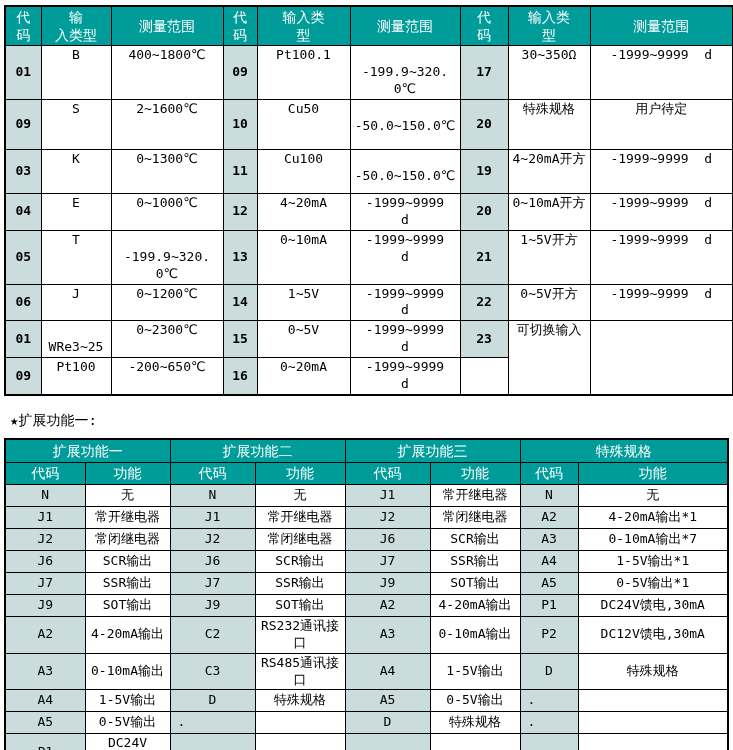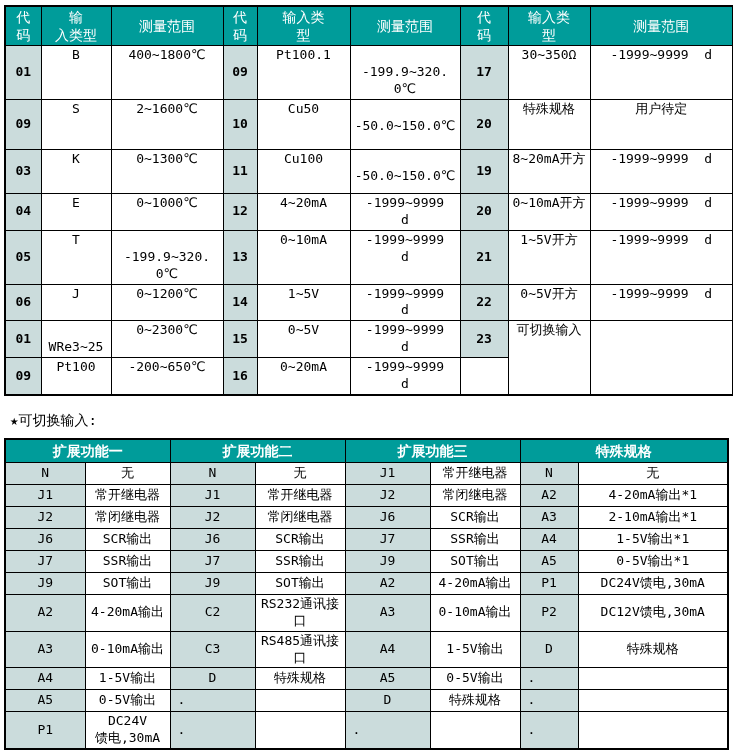--- a/index.html
+++ b/index.html
@@ -28,21 +28,21 @@
   }
   
   .codecol{background:#CBDCDC; text-align:center; vertical-align:middle;}
   .white{background:#fff;}
   #t1{width:728px; margin-bottom:14px;}
   #t1 thead tr{height:38px;}
   #t1 td{vertical-align:top; text-align:center;}
   #t1 td.codecol{vertical-align:middle;font-weight:bold;}
   #t2{width:723px; margin-top:4px;}
   #t2 td{vertical-align:middle; text-align:center; height:19px;}
-  #t2 th.grp{height:20px;font-weight:bold;}
+  #t2 th.grp{height:20px;}
   #t2 th.sub{height:19px;}
   .dotcell{text-align:left !important; padding-left:7px !important;}
   .title{
     font-size:14px; margin:16px 0 8px 6px;
   }
 </style>
 </head>
 <body>
 
 <div class="wrap">
@@ -105,21 +105,21 @@
         </tr>
         <tr style="height: 44px;">
           <td class="codecol">03</td>
           <td class="white">K</td>
           <td class="white">0~1300℃</td>
           <td class="codecol">11</td>
           <td class="white">Cu100</td>
           <td class="white">
 -50.0~150.0℃</td>
           <td class="codecol">19</td>
-          <td class="white">8~20mA开方</td>
+          <td class="white">4~20mA开方</td>
           <td class="white">-1999~9999  d</td>
         </tr>
         <tr style="height: 36px;">
           <td class="codecol">04</td>
           <td class="white">E</td>
           <td class="white">0~1000℃</td>
           <td class="codecol">12</td>
           <td class="white">4~20mA</td>
           <td class="white">-1999~9999
 d</td>
@@ -170,40 +170,50 @@
           <td class="white">Pt100</td>
           <td class="white">-200~650℃</td>
           <td class="codecol">16</td>
           <td class="white">0~20mA</td>
           <td class="white">-1999~9999
 d</td>
         </tr>
       </tbody>
   </table>
 
-  <div class="title">★可切换输入:</div>
+  <div class="title">★扩展功能一:</div>
 
   <table id="t2">
     <colgroup>
       <col style="width:80px">
         <col style="width:85px">
       <col style="width:85px">
         <col style="width:90px">
       <col style="width:85px">
         <col style="width:90px">
       <col style="width:58px">
         <col style="width:150px">
     </colgroup>
     <thead>
         <tr>
           <th class="grp" colspan="2">扩展功能一</th>
           <th class="grp" colspan="2">扩展功能二</th>
           <th class="grp" colspan="2">扩展功能三</th>
           <th class="grp" colspan="2">特殊规格</th>
         </tr>
+        <tr>
+          <th class="sub">代码</th>
+          <th class="sub">功能</th>
+          <th class="sub">代码</th>
+          <th class="sub">功能</th>
+          <th class="sub">代码</th>
+          <th class="sub">功能</th>
+          <th class="sub">代码</th>
+          <th class="sub">功能</th>
+        </tr>
       </thead>
     <tbody>
         <tr>
           <td class="codecol">N</td>
           <td class="white">无</td>
           <td class="codecol">N</td>
           <td class="white">无</td>
           <td class="codecol">J1</td>
           <td class="white">常开继电器</td>
           <td class="codecol">N</td>
@@ -220,21 +230,21 @@
           <td class="white">4-20mA输出*1</td>
         </tr>
         <tr>
           <td class="codecol">J2</td>
           <td class="white">常闭继电器</td>
           <td class="codecol">J2</td>
           <td class="white">常闭继电器</td>
           <td class="codecol">J6</td>
           <td class="white">SCR输出</td>
           <td class="codecol">A3</td>
-          <td class="white">2-10mA输出*1</td>
+          <td class="white">0-10mA输出*7</td>
         </tr>
         <tr>
           <td class="codecol">J6</td>
           <td class="white">SCR输出</td>
           <td class="codecol">J6</td>
           <td class="white">SCR输出</td>
           <td class="codecol">J7</td>
           <td class="white">SSR输出</td>
           <td class="codecol">A4</td>
           <td class="white">1-5V输出*1</td>

